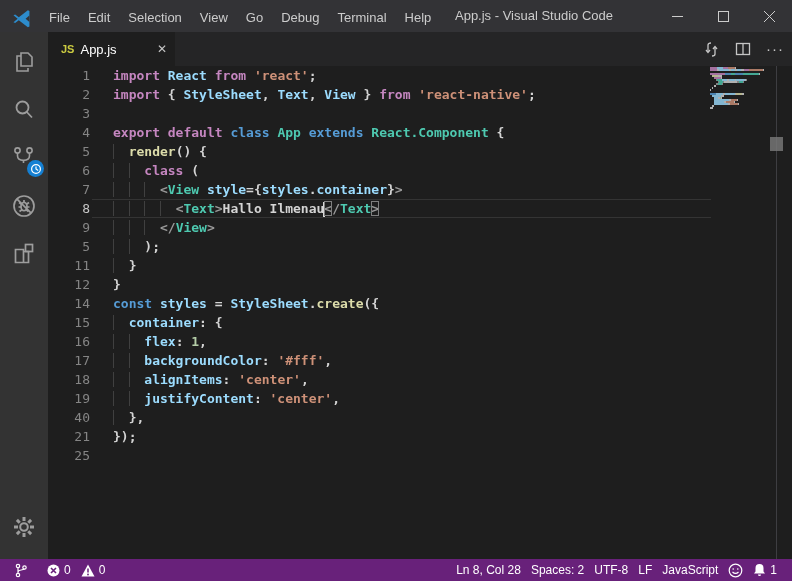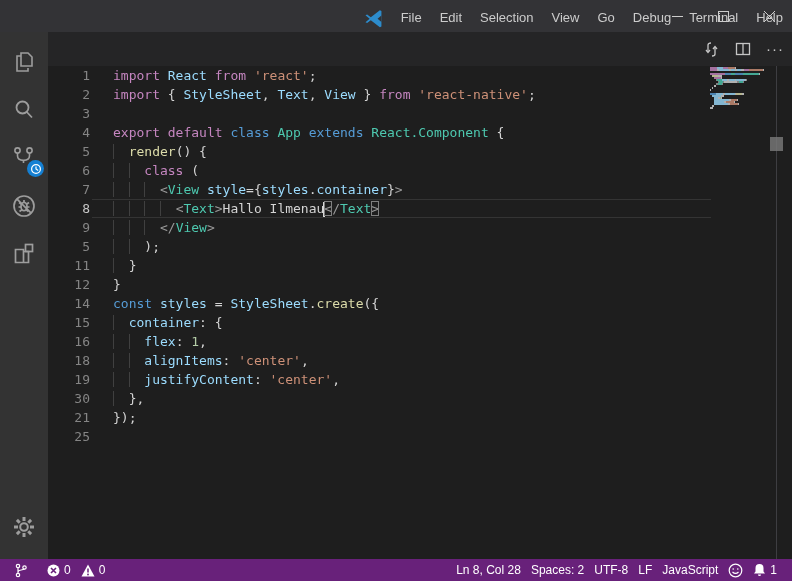--- a/index.html
+++ b/index.html
@@ -2,21 +2,21 @@
 <html style="--kw1: #C586C0; --kw2: #569CD6; --ident: #9CDCFE; --type: #4EC9B0; --fn: #DCDCAA; --str: #CE9178; --num: #B5CEA8; --plain: #D4D4D4; --tagp: #9a9a9a; --statusbg: #68217A; --badge: #1580D3; --jsicon: #CBCB41;"><head>
 <meta charset="utf-8">
 <style>
   * { margin:0; padding:0; box-sizing:border-box; }
   html,body { width:792px; height:581px; overflow:hidden; background:#1E1E1E;
               font-family:"Liberation Sans", sans-serif; }
   #app { position:relative; width:792px; height:581px; background:#1E1E1E; }
 
   
   .titlebar { position:absolute; left:0; top:0; width:792px; height:36px;
-              background:#333336; display:flex; align-items:center; color:#CCCCCC;justify-content:flex-end; }
+              background:#333336; display:flex; align-items:center; color:#CCCCCC; }
   .vsc-logo { width:22px; height:22px; margin:0 8px 0 10px; flex:0 0 auto; }
   .menus { display:flex; height:100%; align-items:center; }
   .menu-item { padding:0 9px; font-size:13px; line-height:32px; cursor:default; }
   .window-title { position:absolute; left:534px; top:0; transform:translateX(-50%);
                   line-height:32px; font-size:13px; color:#CCCCCC; white-space:nowrap; }
   .win-controls { position:absolute; right:0; top:0; height:32px; display:flex; }
   .win-btn { width:46px; height:32px; display:flex; align-items:center; justify-content:center; }
 
   
   .activitybar { position:absolute; left:0; top:32px; width:48px; height:527px;
@@ -41,21 +41,21 @@
   .ea-dots { color:#C5C5C5; font-size:15px; letter-spacing:1px; line-height:10px; }
 
   
   .code-lines { position:absolute; left:48px; top:66px; right:85px;
                 font-family:"DejaVu Sans Mono", monospace; font-size:13px; }
   .line { position:relative; height:19px; line-height:19px; white-space:pre; }
   .line.current::before { content:''; position:absolute; left:44px; right:-4px; top:0; bottom:0;
                           border-top:1px solid #343434; border-bottom:1px solid #343434; }
   .ln { position:absolute; left:0; width:42px; text-align:right; color:#858585; }
   .line.current .ln { color:#C6C6C6; }
-  .ct { display:block; margin-left:65px; position:relative; }
+  .ct { display:block; margin-left:65px; position:relative;font-weight:bold; }
   .ig { box-shadow: inset 1px 0 0 #404040; }
   .tk-kw1 { color:var(--kw1); } .tk-kw2 { color:var(--kw2); }
   .tk-ident { color:var(--ident); } .tk-type { color:var(--type); }
   .tk-fn { color:var(--fn); } .tk-str { color:var(--str); }
   .tk-num { color:var(--num); } .tk-plain { color:var(--plain); }
   .tk-tagp { color:var(--tagp); }
   .match { outline:1px solid #7f7f7f; outline-offset:-1px; }
   .cursor { display:inline-block; width:2px; height:15px; background:#D7D7D7;
             vertical-align:middle; margin:0 -1px; }
 
@@ -90,20 +90,21 @@
     <div class="menus">
         <div class="menu-item">File</div>
         <div class="menu-item">Edit</div>
         <div class="menu-item">Selection</div>
         <div class="menu-item">View</div>
         <div class="menu-item">Go</div>
         <div class="menu-item">Debug</div>
         <div class="menu-item">Terminal</div>
         <div class="menu-item">Help</div>
       </div>
+    <div class="window-title">App.js - Visual Studio Code</div>
     <div class="win-controls">
       <div class="win-btn">
         <svg width="11" height="11" viewBox="0 0 11 11">
             <line x1="0" y1="5.5" x2="11" y2="5.5" stroke="#CCCCCC" stroke-width="1"></line>
           </svg>
       </div>
       <div class="win-btn">
         <svg width="11" height="11" viewBox="0 0 11 11">
             <rect x="0.5" y="0.5" width="10" height="10" fill="none" stroke="#CCCCCC" stroke-width="1"></rect>
           </svg>
@@ -168,20 +169,25 @@
             <line x1="5.9" y1="5.9" x2="8.7" y2="8.7"></line>
             <line x1="17.3" y1="17.3" x2="20.1" y2="20.1"></line>
             <line x1="5.9" y1="20.1" x2="8.7" y2="17.3"></line>
             <line x1="17.3" y1="8.7" x2="20.1" y2="5.9"></line>
           </g>
       </svg>
     </div>
   </div>
 
   <div class="tabbar">
+    <div class="tab">
+      <span class="js-badge">JS</span>
+      <span class="tab-label">App.js</span>
+      <span class="tab-close">✕</span>
+    </div>
     <div class="editor-actions">
       <div class="ea-btn">
         <svg width="17" height="17" viewBox="0 0 17 17" fill="none" stroke="#C5C5C5" stroke-width="1.3">
           <path d="M5 4 q0 -2 3 -2 M5 4 v7"></path>
             <path d="M12 13 q0 2 -3 2 M12 13 V6"></path>
           <path d="M3 9 l2 2.5 L7 9" fill="none"></path>
             <path d="M10 8 l2 -2.5 L14 8" fill="none"></path>
         </svg>
       </div>
       <div class="ea-btn">
@@ -205,23 +211,24 @@
       <div class="line"><span class="ln">6</span><span class="ct"><span class="ig">  </span><span class="ig">  </span><span class="tk-kw1">class </span><span class="tk-plain">(</span></span></div>
       <div class="line"><span class="ln">7</span><span class="ct"><span class="ig">  </span><span class="ig">  </span><span class="ig">  </span><span class="tk-tagp">&lt;</span><span class="tk-type">View </span><span class="tk-ident">style</span><span class="tk-plain">={</span><span class="tk-ident">styles</span><span class="tk-plain">.</span><span class="tk-ident">container</span><span class="tk-plain">}</span><span class="tk-tagp">&gt;</span></span></div>
       <div class="line current"><span class="ln">8</span><span class="ct"><span class="ig">  </span><span class="ig">  </span><span class="ig">  </span><span class="ig">  </span><span class="tk-tagp">&lt;</span><span class="tk-type">Text</span><span class="tk-tagp">&gt;</span><span class="tk-plain">Hallo Ilmenau</span><span class="cursor"></span><span class="tk-tagp match">&lt;</span><span class="tk-tagp">/</span><span class="tk-type">Text</span><span class="tk-tagp match">&gt;</span></span></div>
       <div class="line"><span class="ln">9</span><span class="ct"><span class="ig">  </span><span class="ig">  </span><span class="ig">  </span><span class="tk-tagp">&lt;/</span><span class="tk-type">View</span><span class="tk-tagp">&gt;</span></span></div>
       <div class="line"><span class="ln">5</span><span class="ct"><span class="ig">  </span><span class="ig">  </span><span class="tk-plain">);</span></span></div>
       <div class="line"><span class="ln">11</span><span class="ct"><span class="ig">  </span><span class="tk-plain">}</span></span></div>
       <div class="line"><span class="ln">12</span><span class="ct"><span class="tk-plain">}</span></span></div>
       <div class="line"><span class="ln">14</span><span class="ct"><span class="tk-kw2">const </span><span class="tk-ident">styles </span><span class="tk-plain">= </span><span class="tk-ident">StyleSheet</span><span class="tk-plain">.</span><span class="tk-fn">create</span><span class="tk-plain">({</span></span></div>
       <div class="line"><span class="ln">15</span><span class="ct"><span class="ig">  </span><span class="tk-ident">container</span><span class="tk-plain">: {</span></span></div>
       <div class="line"><span class="ln">16</span><span class="ct"><span class="ig">  </span><span class="ig">  </span><span class="tk-ident">flex</span><span class="tk-plain">: </span><span class="tk-num">1</span><span class="tk-plain">,</span></span></div>
+      <div class="line"><span class="ln">17</span><span class="ct"><span class="ig">  </span><span class="ig">  </span><span class="tk-ident">backgroundColor</span><span class="tk-plain">: </span><span class="tk-str">'#fff'</span><span class="tk-plain">,</span></span></div>
       <div class="line"><span class="ln">18</span><span class="ct"><span class="ig">  </span><span class="ig">  </span><span class="tk-ident">alignItems</span><span class="tk-plain">: </span><span class="tk-str">'center'</span><span class="tk-plain">,</span></span></div>
       <div class="line"><span class="ln">19</span><span class="ct"><span class="ig">  </span><span class="ig">  </span><span class="tk-ident">justifyContent</span><span class="tk-plain">: </span><span class="tk-str">'center'</span><span class="tk-plain">,</span></span></div>
-      <div class="line"><span class="ln">30</span><span class="ct"><span class="ig">  </span><span class="tk-plain">},</span></span></div>
+      <div class="line"><span class="ln">40</span><span class="ct"><span class="ig">  </span><span class="tk-plain">},</span></span></div>
       <div class="line"><span class="ln">21</span><span class="ct"><span class="tk-plain">});</span></span></div>
       <div class="line"><span class="ln">25</span><span class="ct"></span></div>
     </div>
 
   <div class="minimap">
       <div class="mm-row">
         <span class="mm-s" style="width: 7px; background: rgb(197, 134, 192);"></span>
         <span class="mm-s" style="width: 6px; background: rgb(156, 220, 254);"></span>
         <span class="mm-s" style="width: 5px; background: rgb(197, 134, 192);"></span>
         <span class="mm-s" style="width: 7px; background: rgb(206, 145, 120);"></span>

